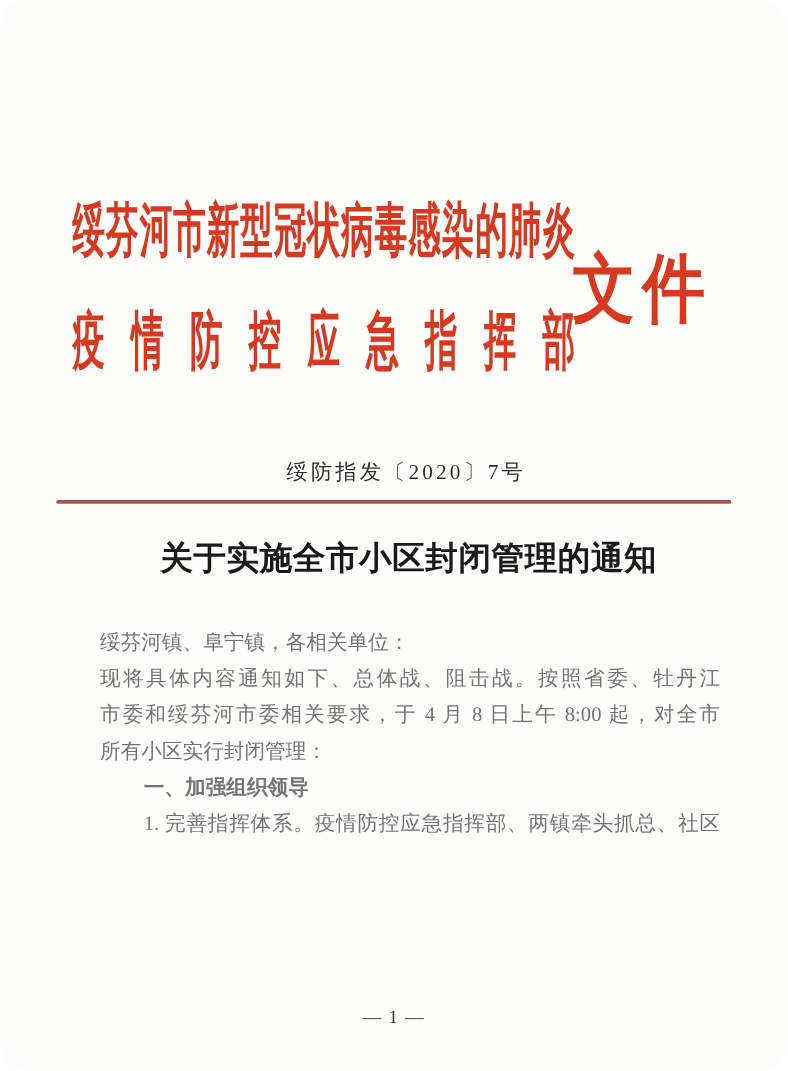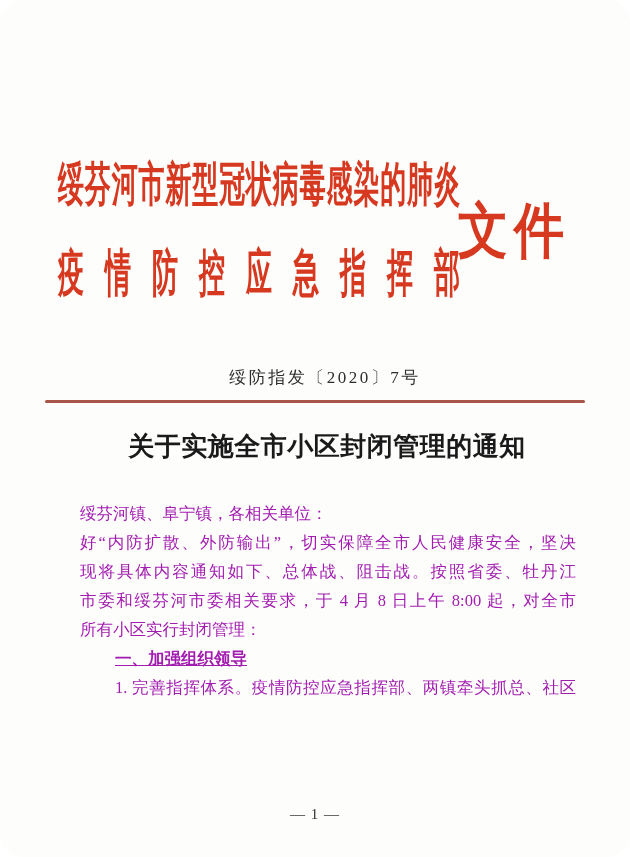--- a/index.html
+++ b/index.html
@@ -44,29 +44,29 @@
   
   .doc-title {
     position: absolute; left: 12px; top: 429px; width: 630px;
     text-align: center; font-size: 26px; font-weight: bold; color: #1a1a1a;
     letter-spacing: 0.5px;
   }
 
   
   .body-block {
     position: absolute; left: 80px; top: 499px; width: 496px;
-    font-size: 16.5px; color: #a21caf;
+    font-size: 16.5px; color: #737373;
   }
   .bl {
     height: 29px; line-height: 29px; overflow: hidden;
     text-align: justify; text-align-last: justify;
   }
   .bl.left { text-align: left; text-align-last: left; }
   .bl.indent { padding-left: 35px; }
-  .bl.bold { font-weight: bold; text-decoration: underline; }
+  .bl.bold { font-weight: bold; }
   .lead { font-weight: normal; }
 
   
   .page-number {
     position: absolute; left: 0; top: 806px; width: 630px;
     text-align: center; font-size: 15px; color: #333333; letter-spacing: 1px;
   }
 </style>
 </head>
 <body>
@@ -78,21 +78,20 @@
   <div class="rh-suffix">文件</div>
 
   <div class="doc-number">绥防指发〔2020〕7号</div>
 
   <div class="red-rule"></div>
 
   <div class="doc-title">关于实施全市小区封闭管理的通知</div>
 
   <div class="body-block">
     <div class="bl left">绥芬河镇、阜宁镇，各相关单位：</div>
-    <div class="bl">好“内防扩散、外防输出”，切实保障全市人民健康安全，坚决</div>
     <div class="bl">现将具体内容通知如下、总体战、阻击战。按照省委、牡丹江</div>
     <div class="bl">市委和绥芬河市委相关要求，于 4 月 8 日上午 8:00 起，对全市</div>
     <div class="bl left">所有小区实行封闭管理：</div>
     <div class="bl left indent bold">一、加强组织领导</div>
     <div class="bl indent"><span class="lead">1. 完善指挥体系。</span><span>疫情防控应急指挥部、两镇牵头抓总、社区</span></div>
   </div>
 
   <div class="page-number">— 1 —</div>
 
 </div>

